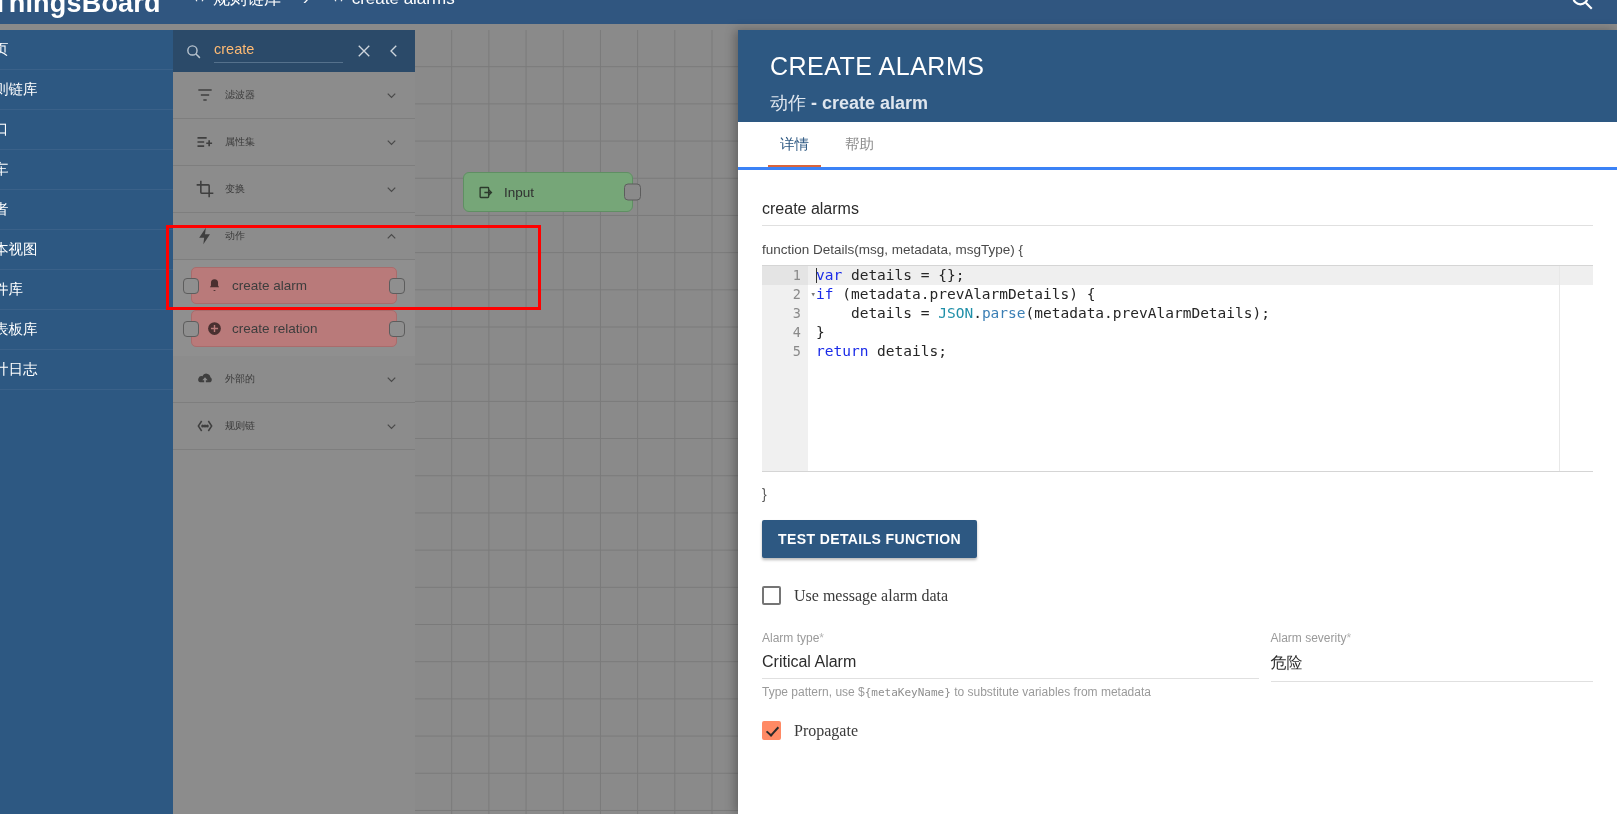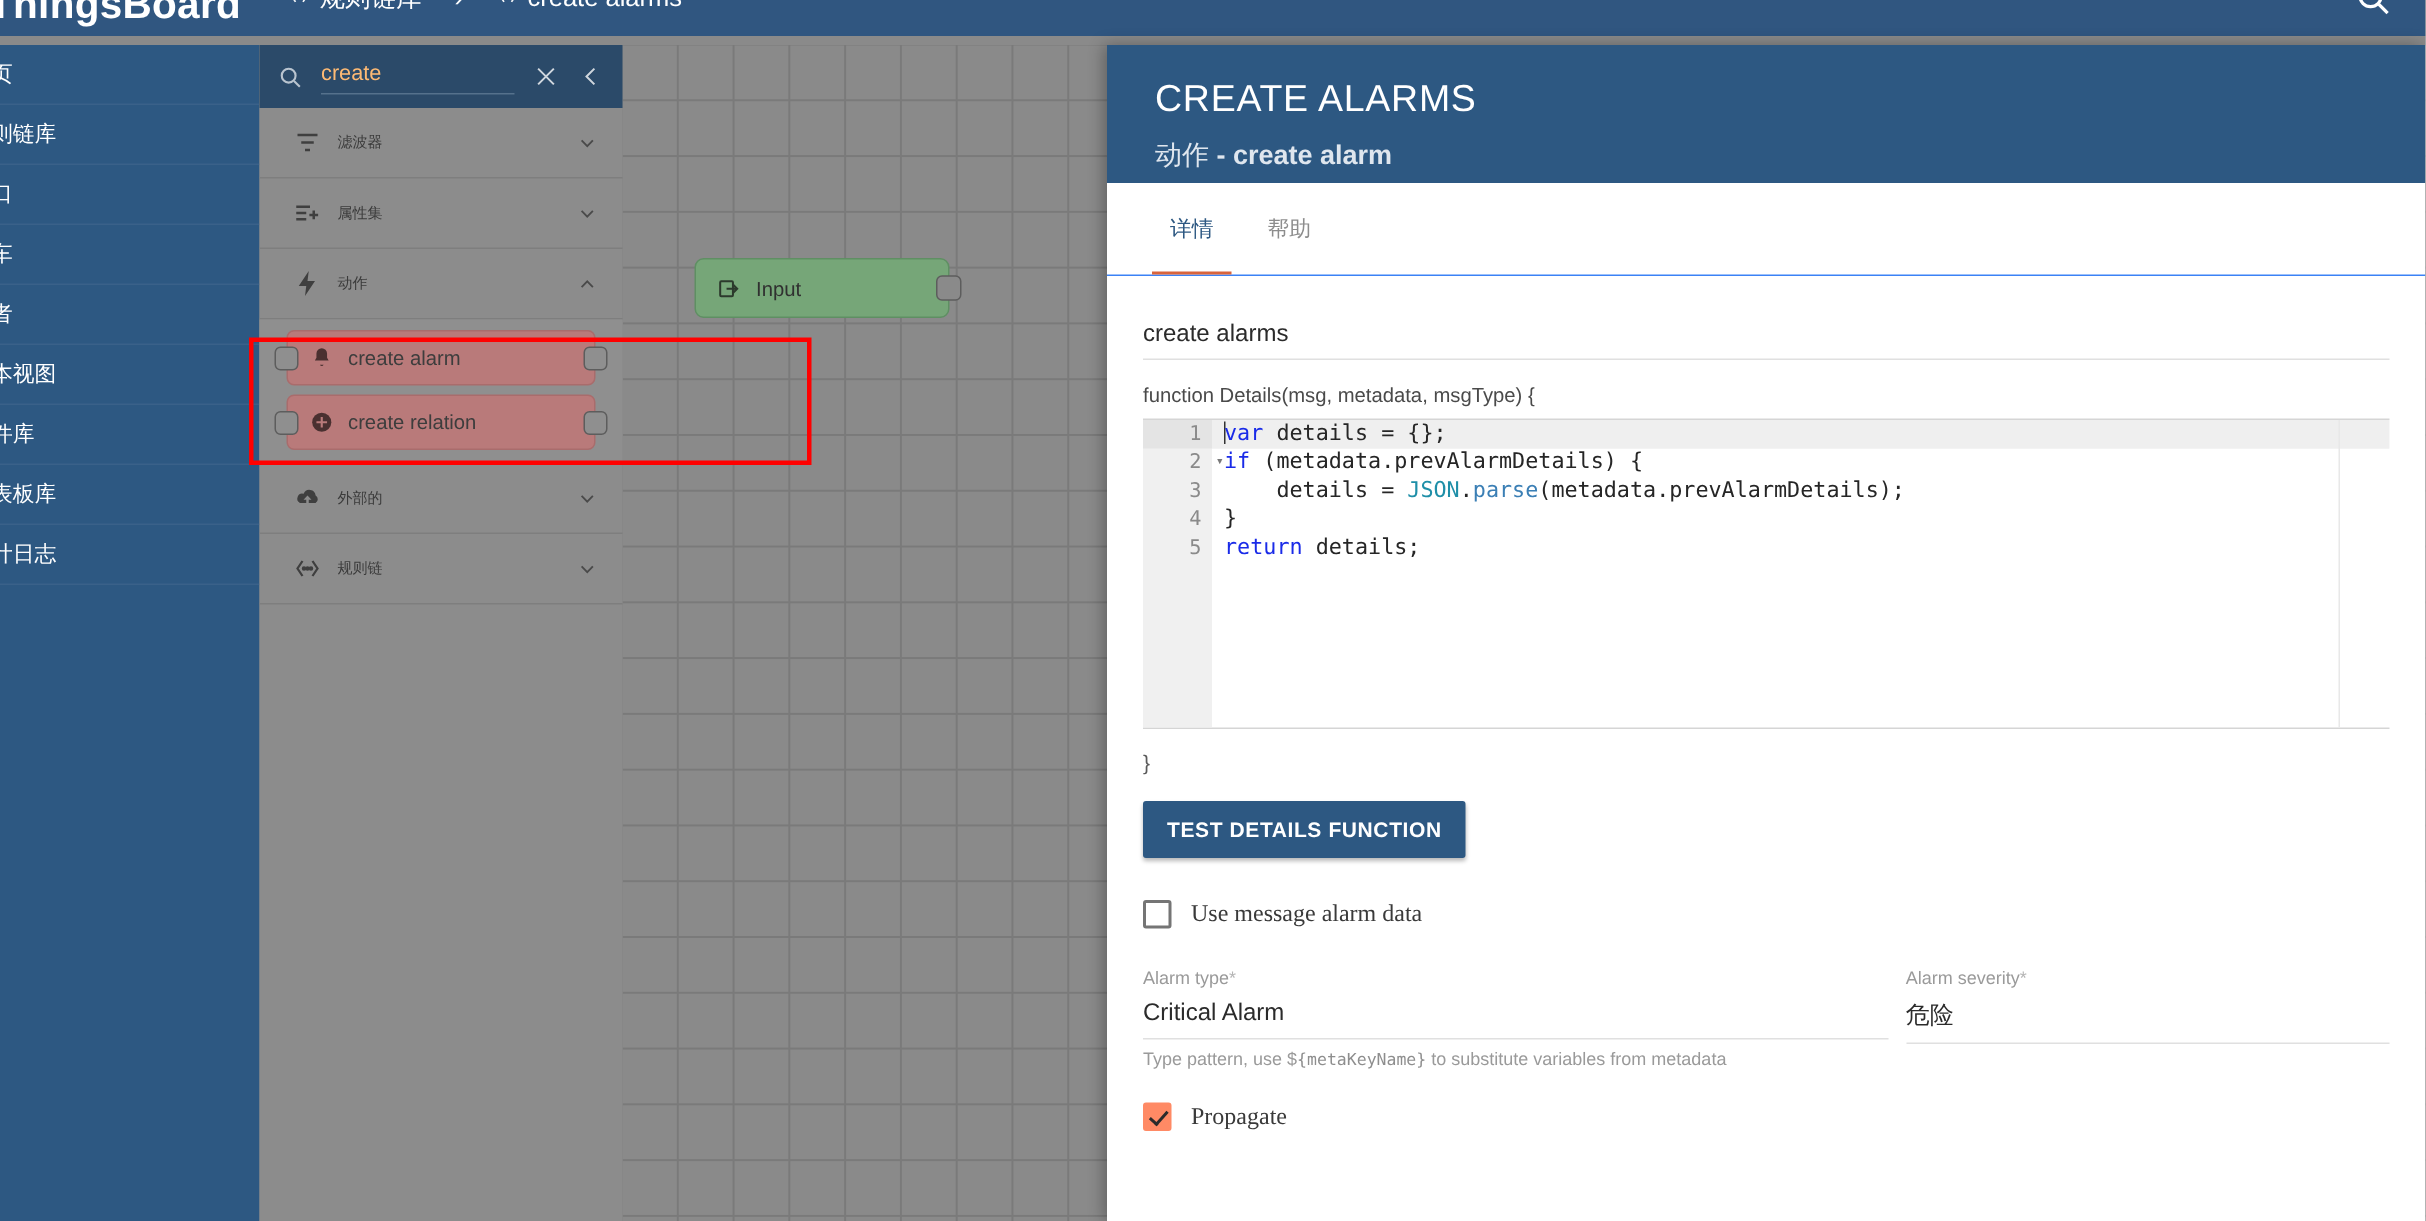--- a/index.html
+++ b/index.html
@@ -129,21 +129,21 @@
   }
   .dr-head {
     background: #2d5882; color: #fff; height: 92px;
     padding: 22px 0 0 32px;
   }
   .dr-title { font-size: 25px; letter-spacing: .5px; font-weight: 400; }
   .dr-sub { font-size: 18px; margin-top: 10px; color: #dfe6ee; font-weight: bold; }
   .dr-sub .zh { font-weight: normal; }
 
   .dr-tabs {
-    height: 62px; border-bottom: 1px solid #3b82f6;
+    height: 48px; border-bottom: 3px solid #3b82f6;
     display: flex; align-items: stretch; padding-left: 24px;
   }
   .dr-tab {
     padding: 0 18px; display: flex; align-items: center;
     font-size: 14.5px; color: #8d8d8d; cursor: pointer; position: relative;
   }
   .dr-tab.active { color: #2d5882; }
   .dr-tab.active::after {
     content: ""; position: absolute; left: 6px; right: 6px; bottom: 0;
     height: 2.5px; background: #d9643c;
@@ -321,20 +321,34 @@
         </svg>
       </span>
       <span class="gname">属性集</span>
       <span class="chev">
         <svg viewBox="0 0 24 24" width="15" height="15" fill="none" stroke="currentColor" stroke-width="2">
             <path d="M6 9l6 6 6-6"></path>
           </svg>
       </span>
     </div>
 
+    <div class="lib-group">
+      <span class="gicon">
+        <svg viewBox="0 0 24 24" width="20" height="20" fill="none" stroke="currentColor" stroke-width="1.9">
+          <path d="M7 2v14a1 1 0 0 0 1 1h14"></path>
+            <path d="M2 7h14a1 1 0 0 1 1 1v14"></path>
+        </svg>
+      </span>
+      <span class="gname">变换</span>
+      <span class="chev">
+        <svg viewBox="0 0 24 24" width="15" height="15" fill="none" stroke="currentColor" stroke-width="2">
+            <path d="M6 9l6 6 6-6"></path>
+          </svg>
+      </span>
+    </div>
 
     <div class="lib-group">
       <span class="gicon">
         <svg viewBox="0 0 24 24" width="20" height="20" fill="currentColor">
           <path d="M13 2L5 14h6l-1 8 8-12h-6z"></path>
         </svg>
       </span>
       <span class="gname">动作</span>
       <span class="chev">
         <svg viewBox="0 0 24 24" width="15" height="15" fill="none" stroke="currentColor" stroke-width="2">

